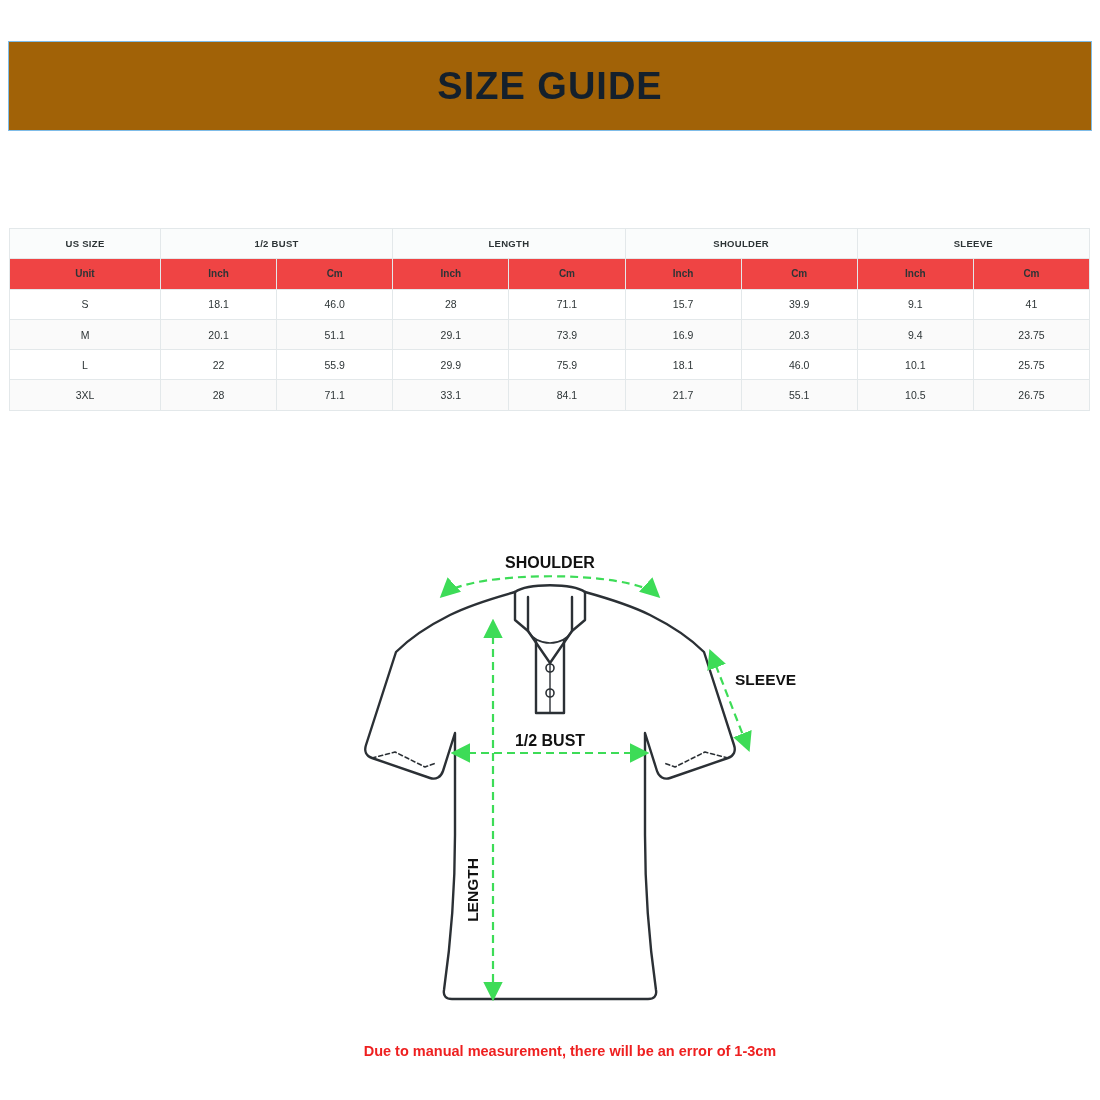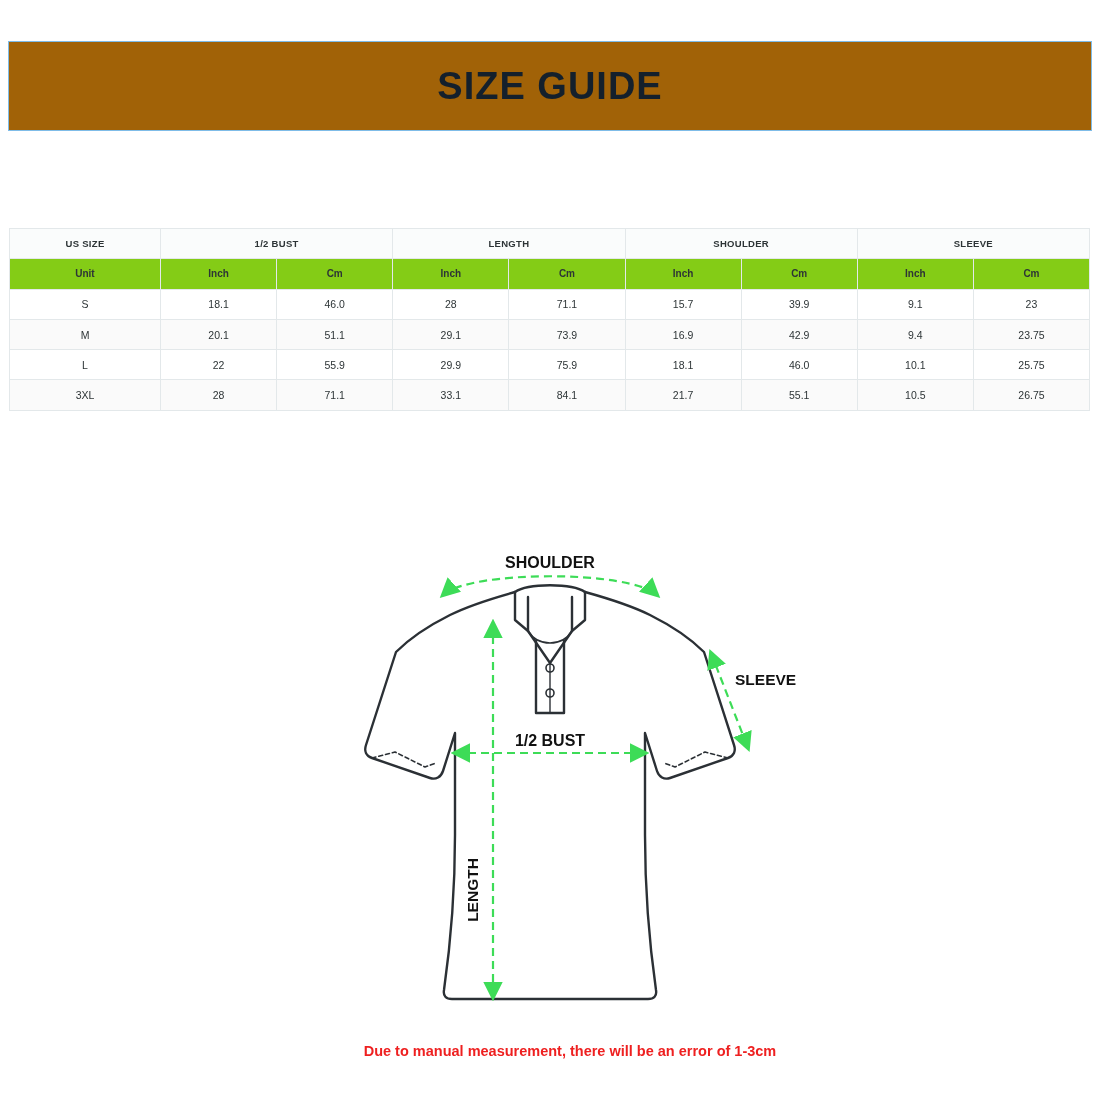--- a/index.html
+++ b/index.html
@@ -62,21 +62,21 @@
   table.size-table thead th {
     background: #fafcfc;
     font-weight: bold;
     font-size: 9.5px;
     letter-spacing: 0.3px;
     margin-top: 28px;
   }
   table.size-table tr.unit-row td {
     font-weight: bold;
     font-size: 10px;
-    background: #84cc16;
+    background: #ef4444;
   }
   table.size-table tbody tr.alt td {
     background: #fafafa;
   }
   .col-size  { width: 150px; }
   .col-num   { width: 115px; }
 
   
   .illus {
     position: absolute;
@@ -136,30 +136,30 @@
 
       <tr>
         <td>S</td>
         <td>18.1</td>
         <td>46.0</td>
         <td>28</td>
         <td>71.1</td>
         <td>15.7</td>
         <td>39.9</td>
         <td>9.1</td>
-        <td>23</td>
+        <td>41</td>
       </tr>
       <tr class="alt">
         <td>M</td>
         <td>20.1</td>
         <td>51.1</td>
         <td>29.1</td>
         <td>73.9</td>
         <td>16.9</td>
-        <td>42.9</td>
+        <td>20.3</td>
         <td>9.4</td>
         <td>23.75</td>
       </tr>
       <tr>
         <td>L</td>
         <td>22</td>
         <td>55.9</td>
         <td>29.9</td>
         <td>75.9</td>
         <td>18.1</td>

